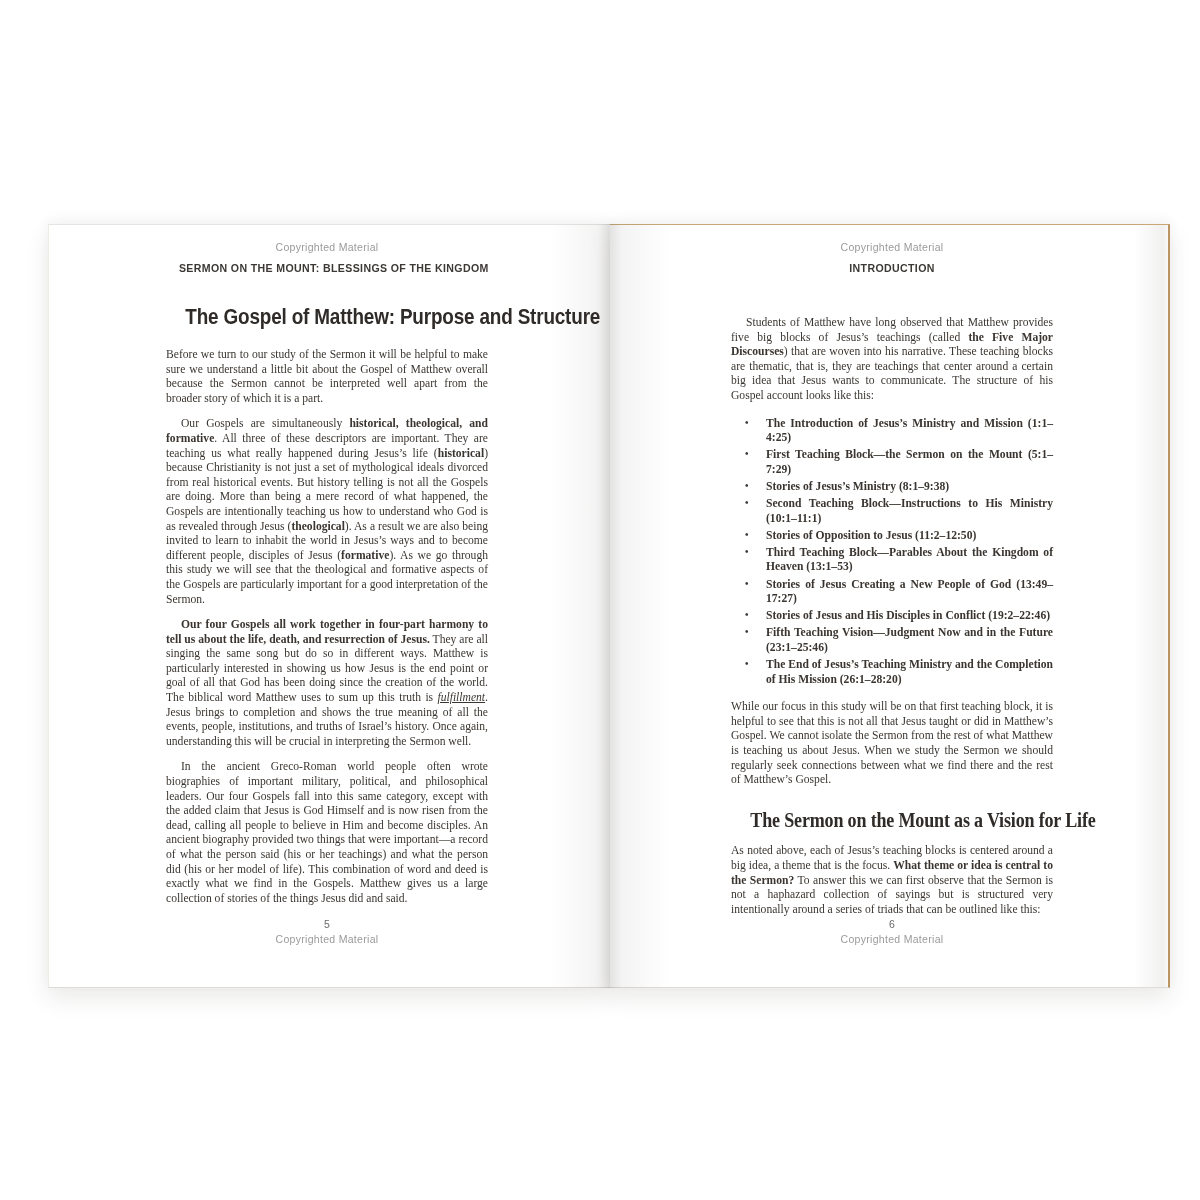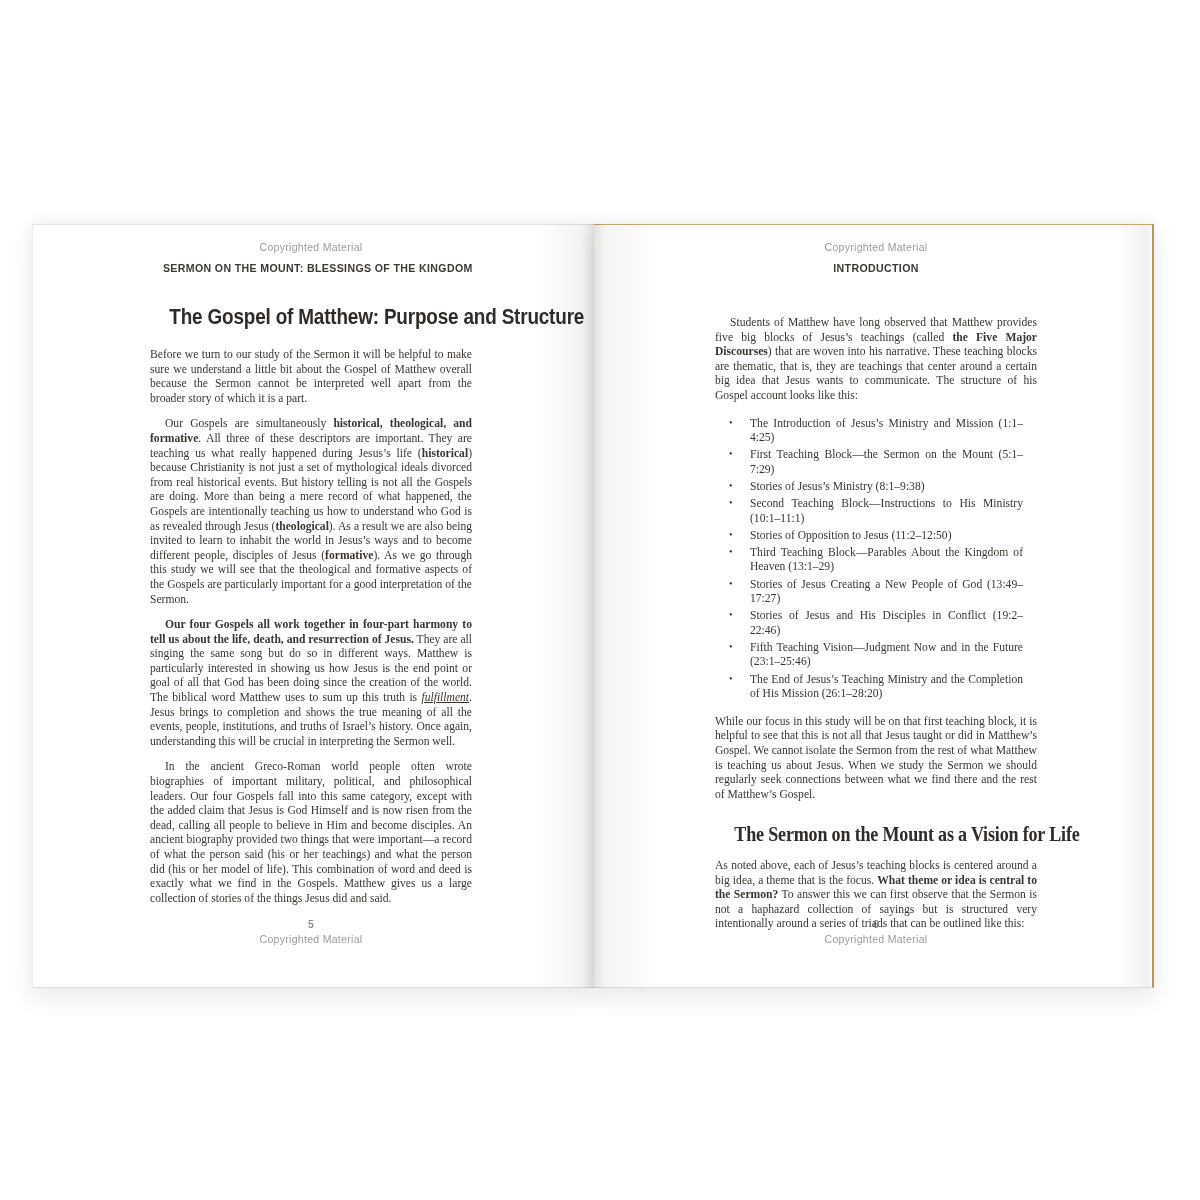--- a/index.html
+++ b/index.html
@@ -1,20 +1,20 @@
 <!DOCTYPE html>
 <html><head>
 <meta charset="utf-8">
 <style>
   html,body{margin:0;padding:0;}
   body{
     width:1200px;height:1200px;position:relative;background:#ffffff;
     font-family:"Liberation Sans",sans-serif;overflow:hidden;
   }
-  .book{position:absolute;left:32px;top:224px;width:1122px;height:764px;}
+  .book{position:absolute;left:48px;top:224px;width:1122px;height:764px;}
   .page{
     position:absolute;background:#ffffff;top:0;height:764px;
     box-sizing:border-box;
   }
   .page-left{
     left:0;width:562px;
     border-top:1px solid #e6e4e1;border-bottom:1px solid #dedcd9;border-left:1px solid #efece8;
     box-shadow:0 10px 22px rgba(60,50,40,0.10), 0 -5px 12px rgba(60,50,40,0.04);
   }
   .page-right{
@@ -63,21 +63,21 @@
   .body-copy{
     font-family:"Liberation Serif",serif;
     font-size:11.6px;line-height:14.6px;text-align:justify;color:#3a3530;
   }
   .body-copy p{margin:0;}
   .body-copy p.indent{text-indent:15px;margin-top:11px;}
   .body-copy .b{font-weight:bold;}
   .body-copy .i{font-style:italic;text-decoration:underline;}
   .page-right .first-block{margin-top:42px;}
   .outline{
-    list-style:none;margin:13px 14px 13px 0;padding:0 0 0 12px;
+    list-style:none;margin:13px 0 13px 0;padding:0 0 0 12px;font-weight:bold;
   }
   .outline li{
     position:relative;padding-left:23px;margin-bottom:2.5px;text-align:justify;
   }
   .outline li::before{
     content:"\2022";position:absolute;left:2px;top:-1px;font-size:10px;color:#3a3530;
   }
   .footer{
     position:absolute;bottom:42px;left:0;width:100%;text-align:center;
   }
@@ -114,21 +114,21 @@
       <div class="copyright">Copyrighted Material</div>
       <div class="running-head">INTRODUCTION</div>
       <div class="body-copy first-block">
         <p class="indent"><span>Students of Matthew have long observed that Matthew provides five big blocks of Jesus’s teachings (called </span><span class="b">the Five Major Discourses</span><span>) that are woven into his narrative. These teaching blocks are thematic, that is, they are teachings that center around a certain big idea that Jesus wants to communicate. The structure of his Gospel account looks like this:</span></p>
         <ul class="outline">
             <li>The Introduction of Jesus’s Ministry and Mission (1:1–4:25)</li>
             <li>First Teaching Block—the Sermon on the Mount (5:1–7:29)</li>
             <li>Stories of Jesus’s Ministry (8:1–9:38)</li>
             <li>Second Teaching Block—Instructions to His Ministry (10:1–11:1)</li>
             <li>Stories of Opposition to Jesus (11:2–12:50)</li>
-            <li>Third Teaching Block—Parables About the Kingdom of Heaven (13:1–29)</li>
+            <li>Third Teaching Block—Parables About the Kingdom of Heaven (13:1–53)</li>
             <li>Stories of Jesus Creating a New People of God (13:49–17:27)</li>
             <li>Stories of Jesus and His Disciples in Conflict (19:2–22:46)</li>
             <li>Fifth Teaching Vision—Judgment Now and in the Future (23:1–25:46)</li>
             <li>The End of Jesus’s Teaching Ministry and the Completion of His Mission (26:1–28:20)</li>
           </ul>
         <p><span>While our focus in this study will be on that first teaching block, it is helpful to see that this is not all that Jesus taught or did in Matthew’s Gospel. We cannot isolate the Sermon from the rest of what Matthew is teaching us about Jesus. When we study the Sermon we should regularly seek connections between what we find there and the rest of Matthew’s Gospel.</span></p>
         <div class="section-heading">The Sermon on the Mount as a Vision for Life</div>
         <p><span>As noted above, each of Jesus’s teaching blocks is centered around a big idea, a theme that is the focus. </span><span class="b">What theme or idea is central to the Sermon?</span><span> To answer this we can first observe that the Sermon is not a haphazard collection of sayings but is structured very intentionally around a series of triads that can be outlined like this:</span></p>
       </div>
       <div class="footer">

